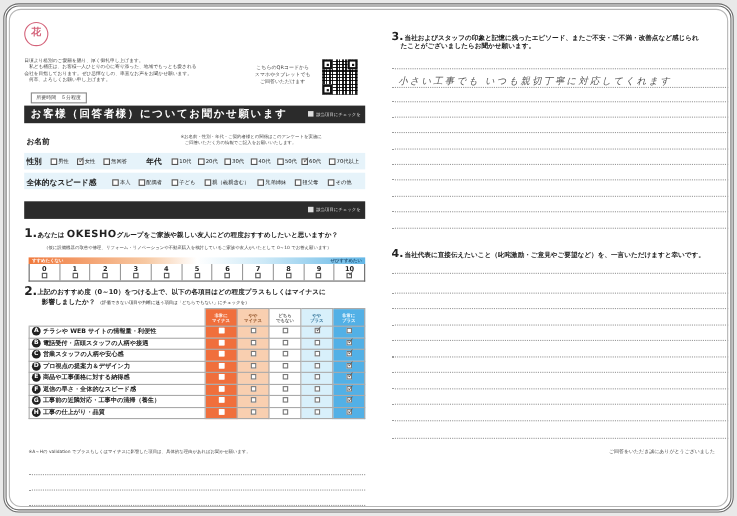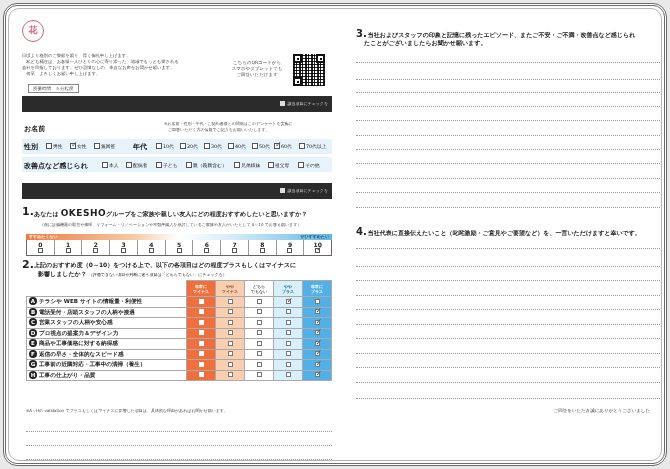--- a/index.html
+++ b/index.html
@@ -100,20 +100,21 @@
       <div>スマホやタブレットでも</div>
       <div>ご回答いただけます</div>
     </div>
     <div class="qr">
       <span class="corner" style="left:0;top:0"></span>
       <span class="corner" style="right:0;top:0"></span>
       <span class="corner" style="left:0;bottom:0"></span>
     </div>
 
     <div class="bar" style="top:84px">
+      <span class="bar-title">お客様（回答者様）についてお聞かせ願います</span>
       <span class="bar-note"><span class="chk"></span><span>該当項目にチェックを</span></span>
     </div>
 
     <div class="label-bold" style="left:8px;top:112px">お名前</div>
     <div class="small-note" style="left:148px;top:109px">
       <div>※お名前・性別・年代・ご契約者様との関係はこのアンケートを実施に</div>
       <div>　ご回答いただく方の情報でご記入をお願いいたします。</div>
     </div>
 
     <div class="row-band" style="top:127px"></div>
@@ -155,21 +156,21 @@
     <div class="opt" style="left:258px;top:131px">
         <span class="box checked"></span>
         <span>60代</span>
       </div>
     <div class="opt" style="left:283px;top:131px">
         <span class="box"></span>
         <span>70代以上</span>
       </div>
 
     <div class="row-band" style="top:145px"></div>
-    <div class="label-bold" style="left:8px;top:149px">改善点など感じられ</div>
+    <div class="label-bold" style="left:8px;top:149px">全体的なスピード感</div>
     <div class="opt" style="left:86px;top:150px">
         <span class="box"></span>
         <span>本人</span>
       </div>
     <div class="opt" style="left:110px;top:150px">
         <span class="box"></span>
         <span>配偶者</span>
       </div>
     <div class="opt" style="left:140px;top:150px">
         <span class="box"></span>
@@ -354,20 +355,21 @@
     <div class="dotline" style="left:10px;width:306px;top:419px"></div>
     <div class="dotline" style="left:10px;width:306px;top:433px"></div>
     <div class="dotline" style="left:10px;width:306px;top:447px"></div>
   </div>
 
   <div class="page-right">
     <div class="r-q" style="left:8px;top:18px">
       <span class="n">3.</span><span>当社およびスタッフの印象と記憶に残ったエピソード、またご不安・ご不満・改善点など感じられ</span><br>
       <span style="padding-left:8px">たことがございましたらお聞かせ願います。</span>
     </div>
+    <div class="handwriting">小さい工事でも いつも親切丁寧に対応してくれます</div>
 
     <div class="dotline" style="left:8px;width:306px;top:50px"></div>
     <div class="dotline" style="left:8px;width:306px;top:67px"></div>
     <div class="dotline" style="left:8px;width:306px;top:80px"></div>
     <div class="dotline" style="left:8px;width:306px;top:94px"></div>
     <div class="dotline" style="left:8px;width:306px;top:108px"></div>
     <div class="dotline" style="left:8px;width:306px;top:123px"></div>
     <div class="dotline" style="left:8px;width:306px;top:137px"></div>
     <div class="dotline" style="left:8px;width:306px;top:151px"></div>
     <div class="dotline" style="left:8px;width:306px;top:166px"></div>

